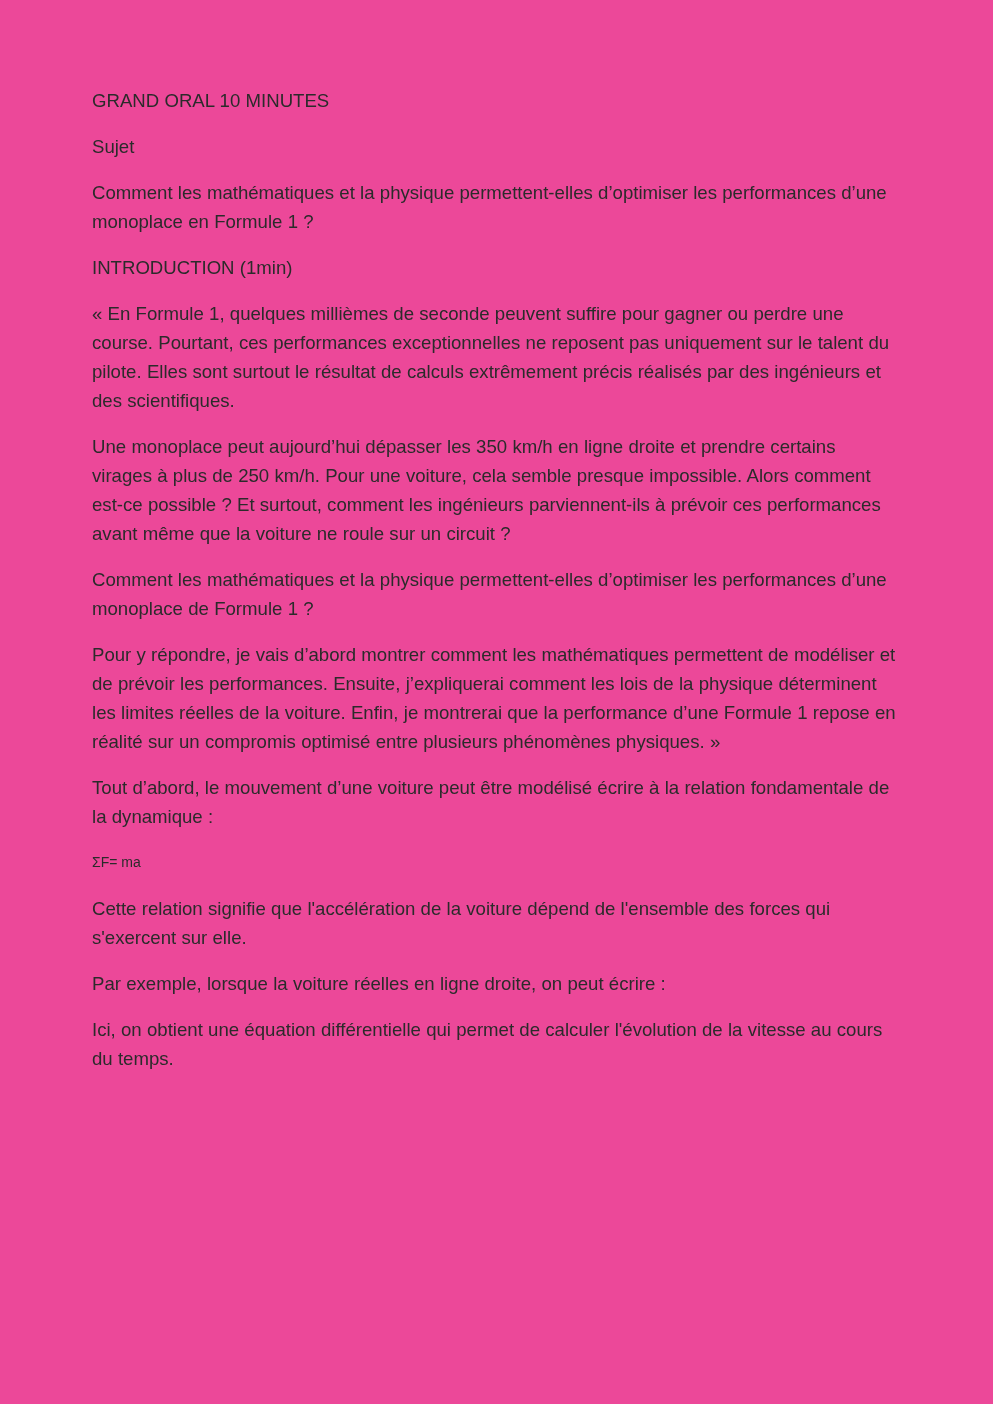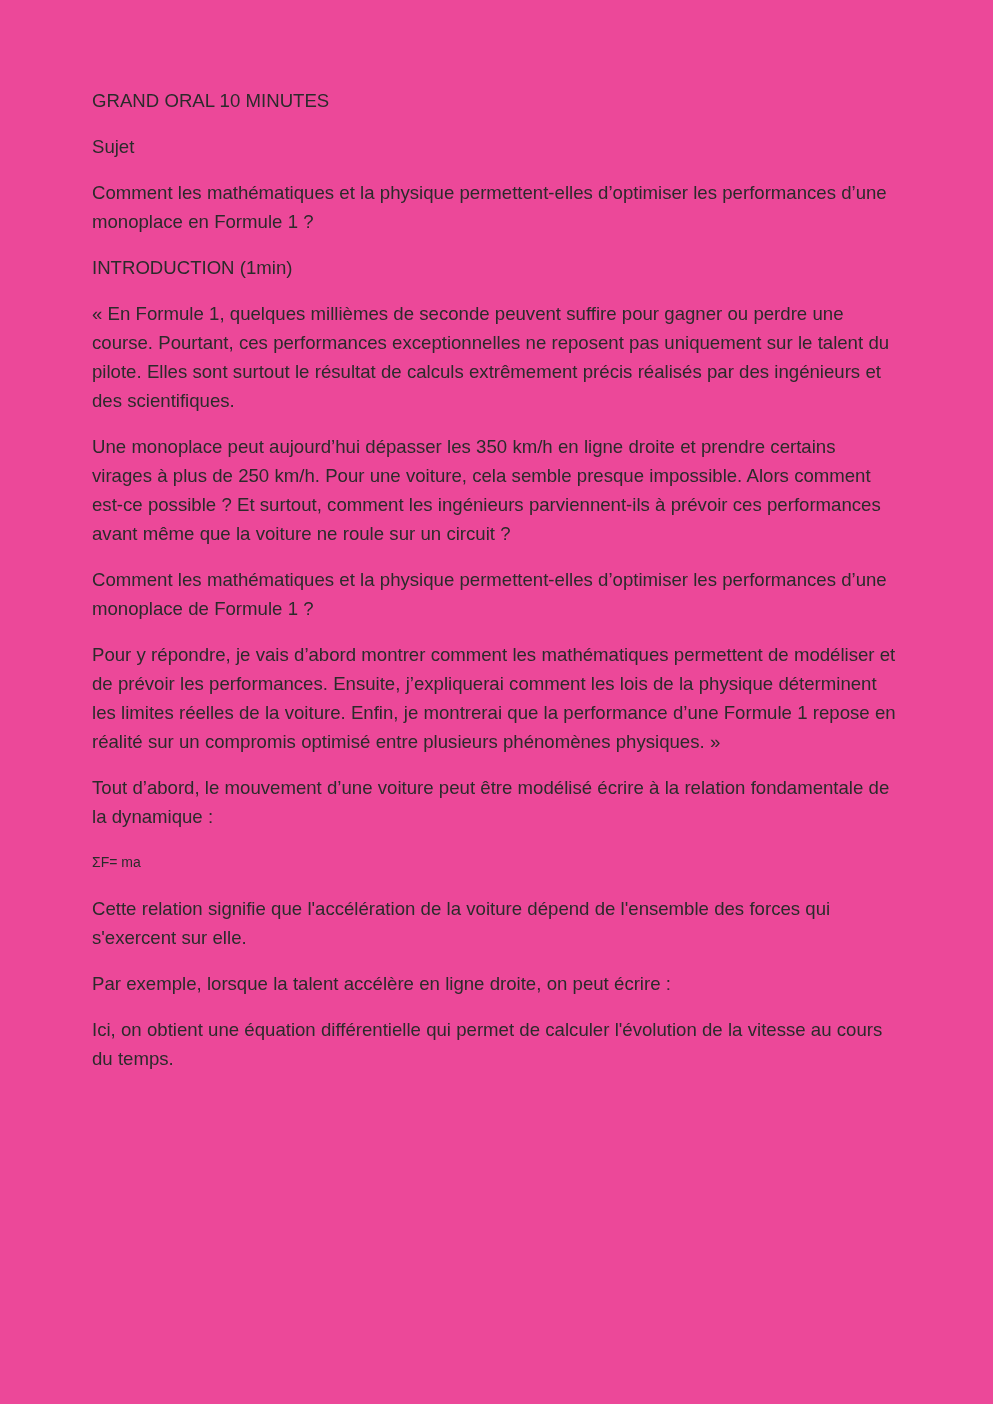--- a/index.html
+++ b/index.html
@@ -71,19 +71,19 @@
     <p class="para">Pour y répondre, je vais d’abord montrer comment les mathématiques permettent de modéliser et de prévoir les performances. Ensuite, j’expliquerai comment les lois de la physique déterminent les limites réelles de la voiture. Enfin, je montrerai que la performance d’une Formule 1 repose en réalité sur un compromis optimisé entre plusieurs phénomènes physiques. »</p>
 
 
 
     <p class="para">Tout d’abord, le mouvement d’une voiture peut être modélisé écrire à la relation fondamentale de la dynamique :</p>
 
     <p class="formula">ΣF= ma</p>
 
     <p class="para">Cette relation signifie que l'accélération de la voiture dépend de l'ensemble des forces qui s'exercent sur elle.</p>
 
-    <p class="para">Par exemple, lorsque la talent accélère en ligne droite, on peut écrire :</p>
+    <p class="para">Par exemple, lorsque la voiture réelles en ligne droite, on peut écrire :</p>
 
 
     <p class="para">Ici, on obtient une équation différentielle qui permet de calculer l'évolution de la vitesse au cours du temps.</p>
 
   </div>
 </div>
 
 </body></html>

